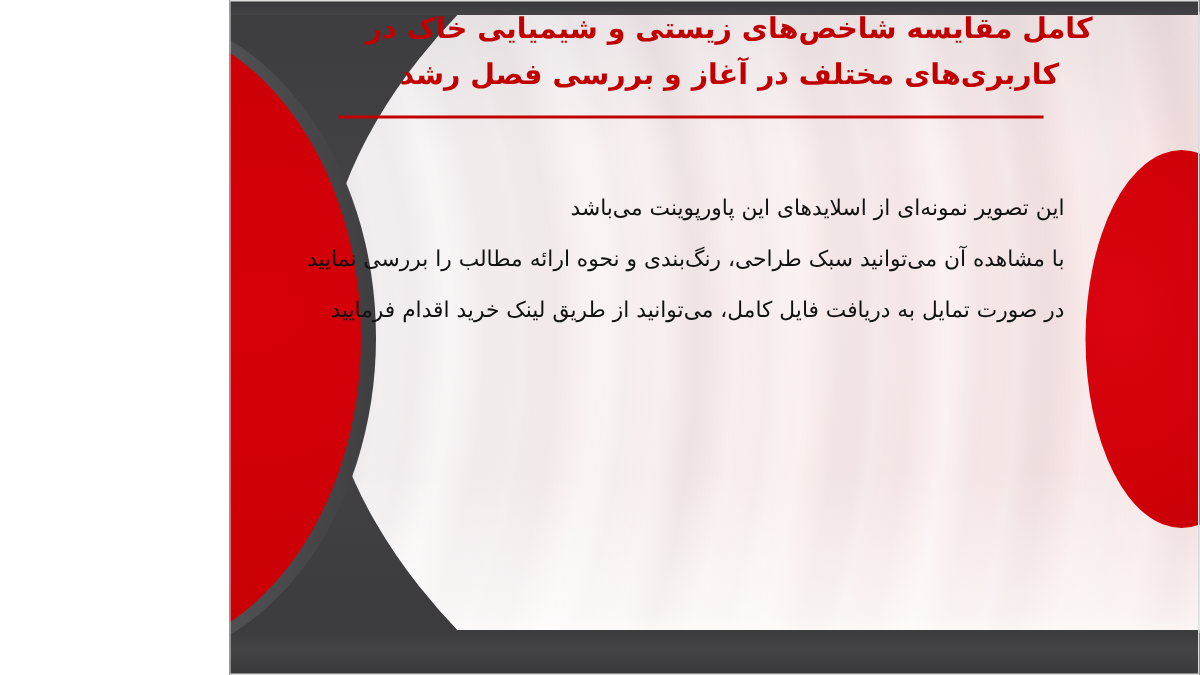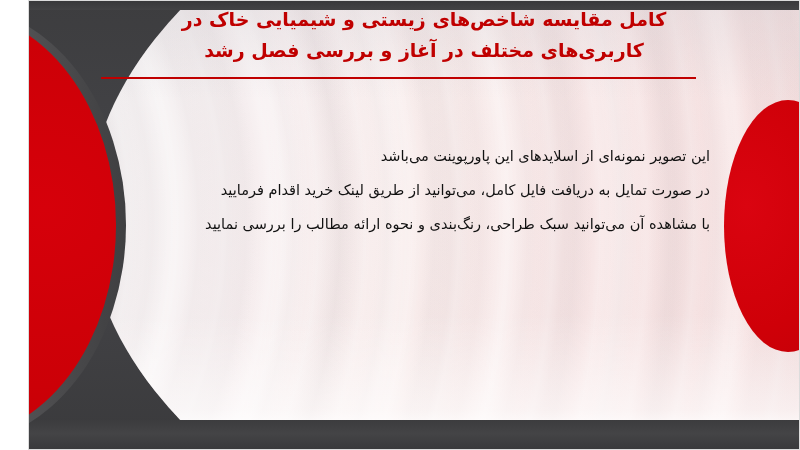--- a/index.html
+++ b/index.html
@@ -7,21 +7,21 @@
     padding: 0;
     background: #ffffff;
   }
   body {
     font-family: "DejaVu Sans", "Liberation Sans", sans-serif;
   }
 
   
   .slide {
     position: relative;
-    width: 772px;
+    width: 647px;
     height: 450px;
     overflow: hidden;
     background: #3f3f41;
   }
 
   
   .frame-bg {
     position: absolute;
     inset: 0;
     background:
@@ -182,21 +182,21 @@
     height: 2px;
     background: #c00000;
     z-index: 21;
   }
 
   
   .body-block {
     position: absolute;
     right: 90px;
     left: 130px;
-    top: 139px;
+    top: 122px;
     z-index: 20;
     direction: rtl;
   }
   .body-line {
     color: #111111;
     font-size: 14.5px;
     line-height: 34px;
     white-space: nowrap;
   }
 
@@ -243,18 +243,18 @@
   <div class="red-disc"></div>
 
   <div class="title-block">
     <div class="title-line">کامل مقایسه شاخص‌های زیستی و شیمیایی خاک در</div>
     <div class="title-line title-line-2">کاربری‌های مختلف در آغاز و بررسی فصل رشد</div>
   </div>
   <div class="title-underline"></div>
 
   <div class="body-block">
     <div class="body-line">این تصویر نمونه‌ای از اسلایدهای این پاورپوینت می‌باشد</div>
+    <div class="body-line">با مشاهده آن می‌توانید سبک طراحی، رنگ‌بندی و نحوه ارائه مطالب را بررسی نمایید</div>
     <div class="body-line">در صورت تمایل به دریافت فایل کامل، می‌توانید از طریق لینک خرید اقدام فرمایید</div>
-    <div class="body-line">با مشاهده آن می‌توانید سبک طراحی، رنگ‌بندی و نحوه ارائه مطالب را بررسی نمایید</div>
   </div>
 
   <div class="outer-hairline"></div>
 </div>
 
 </body></html>

